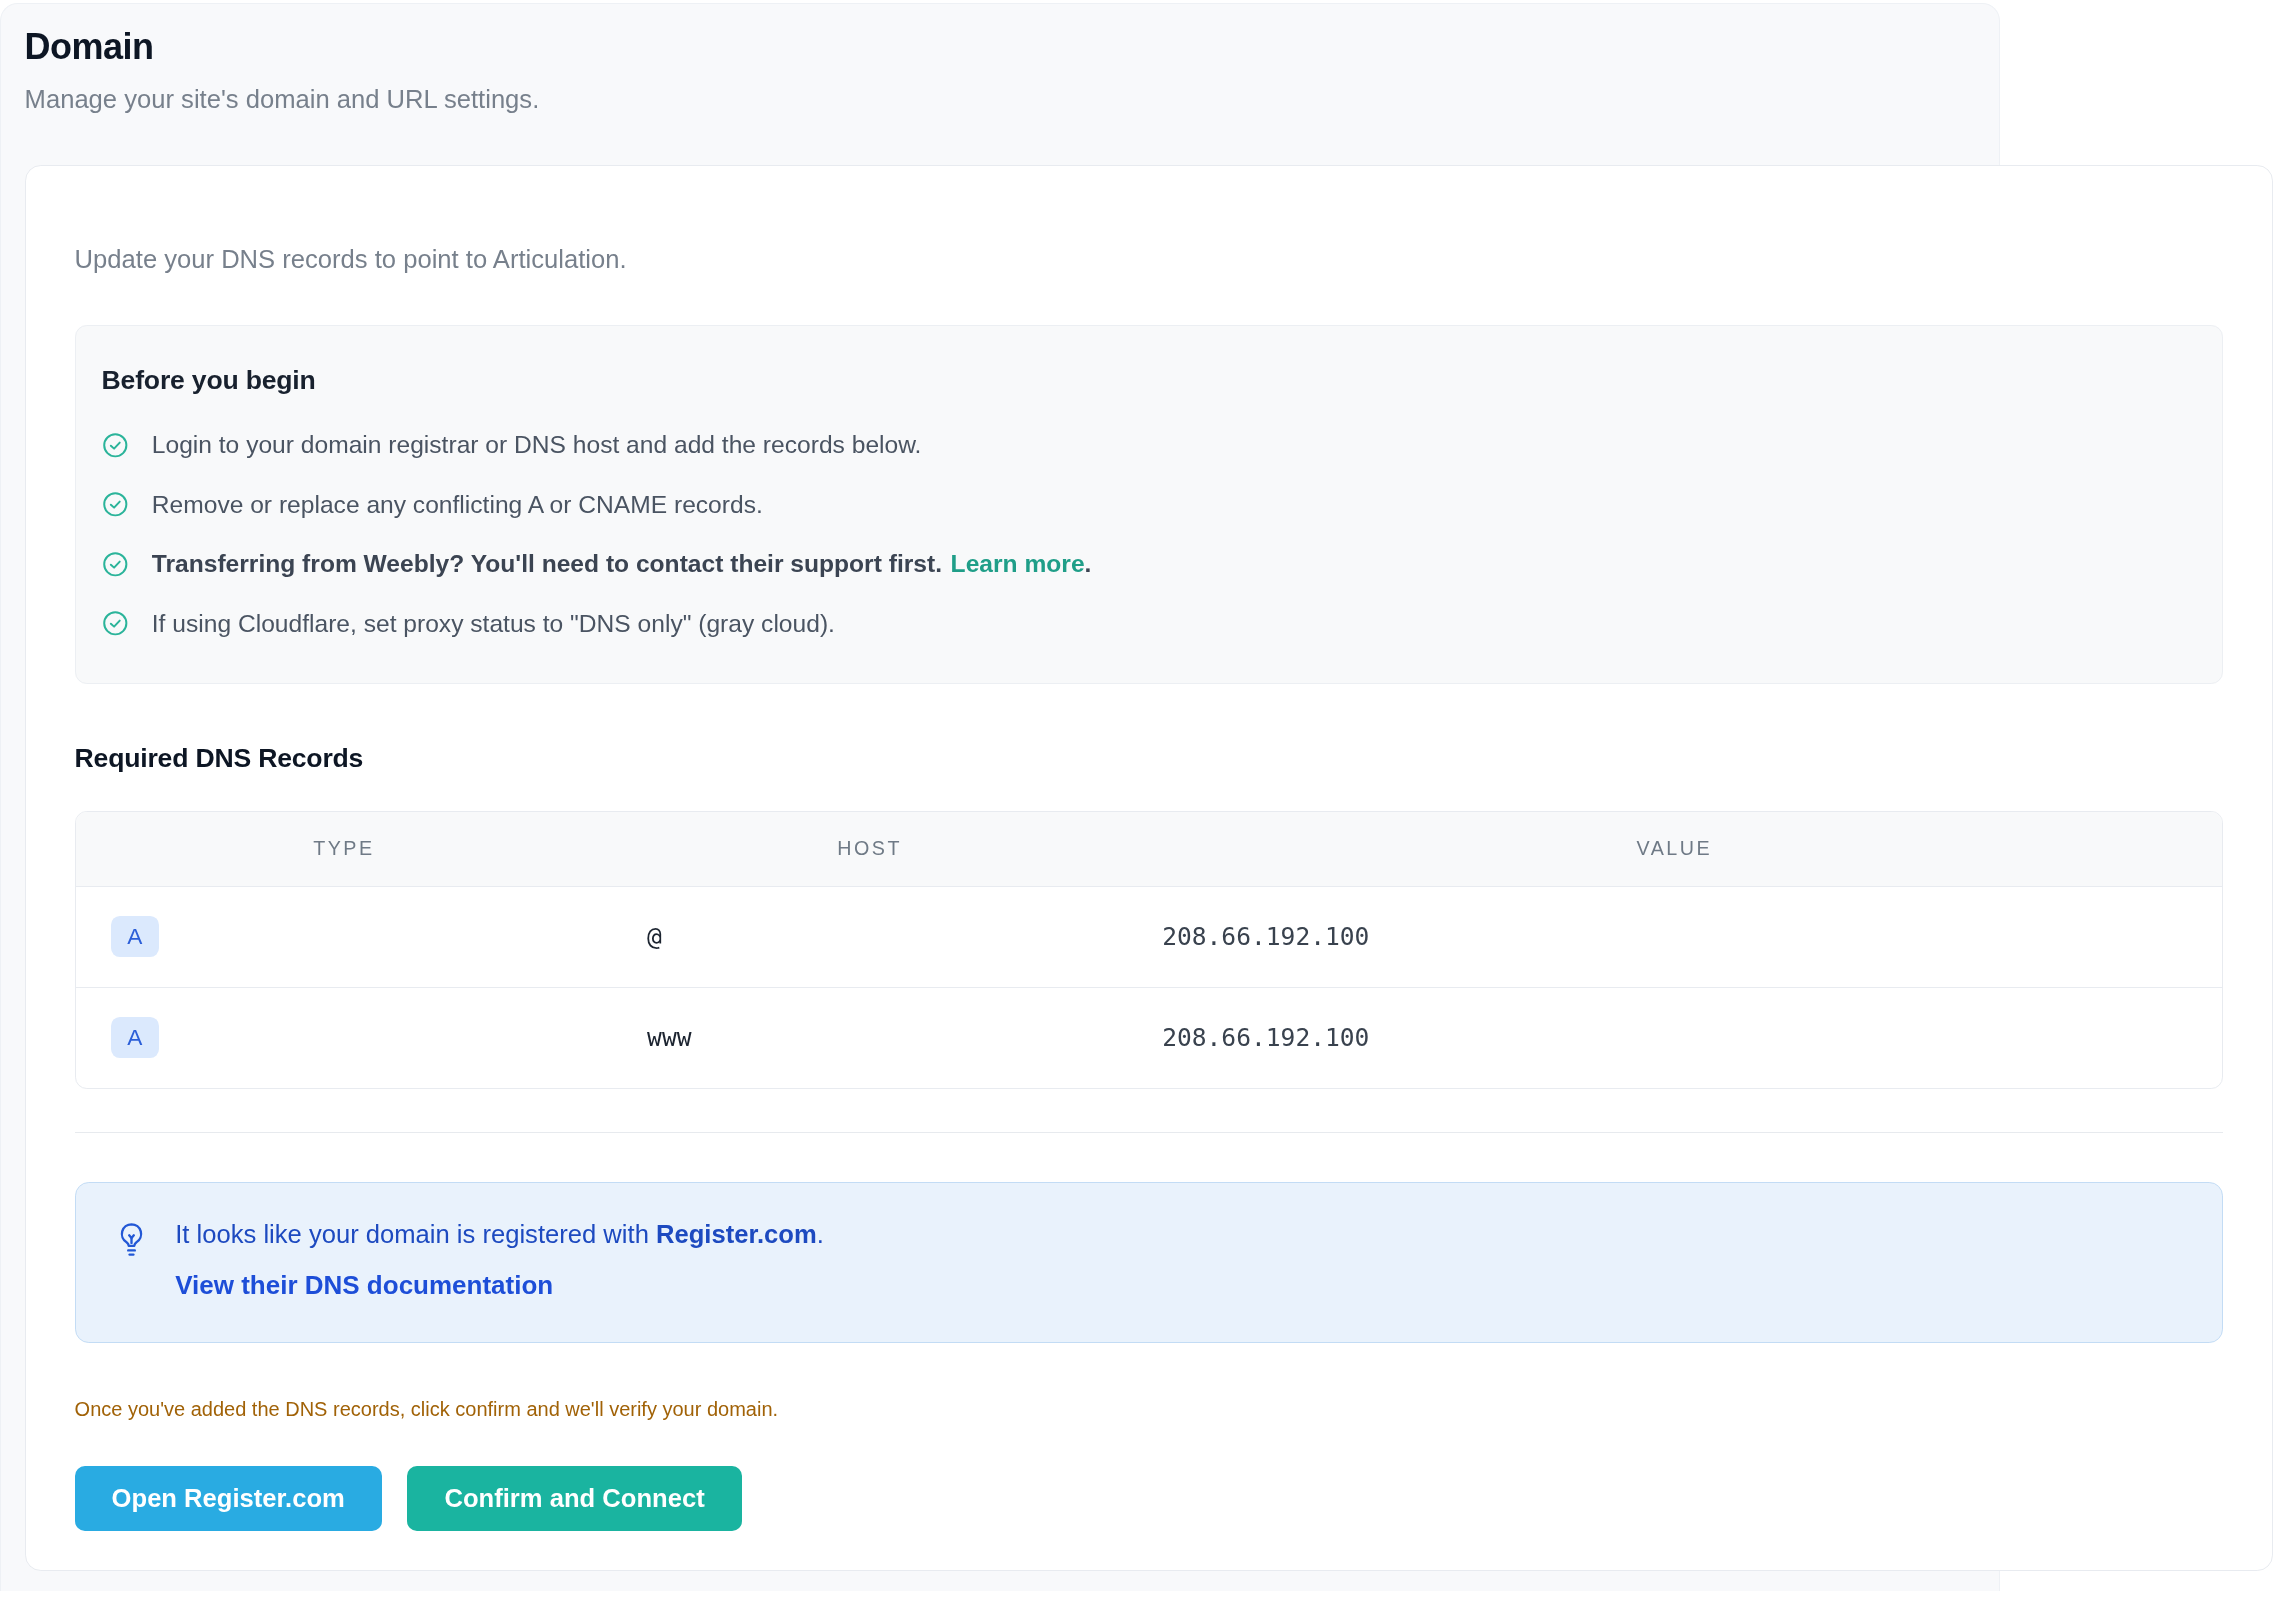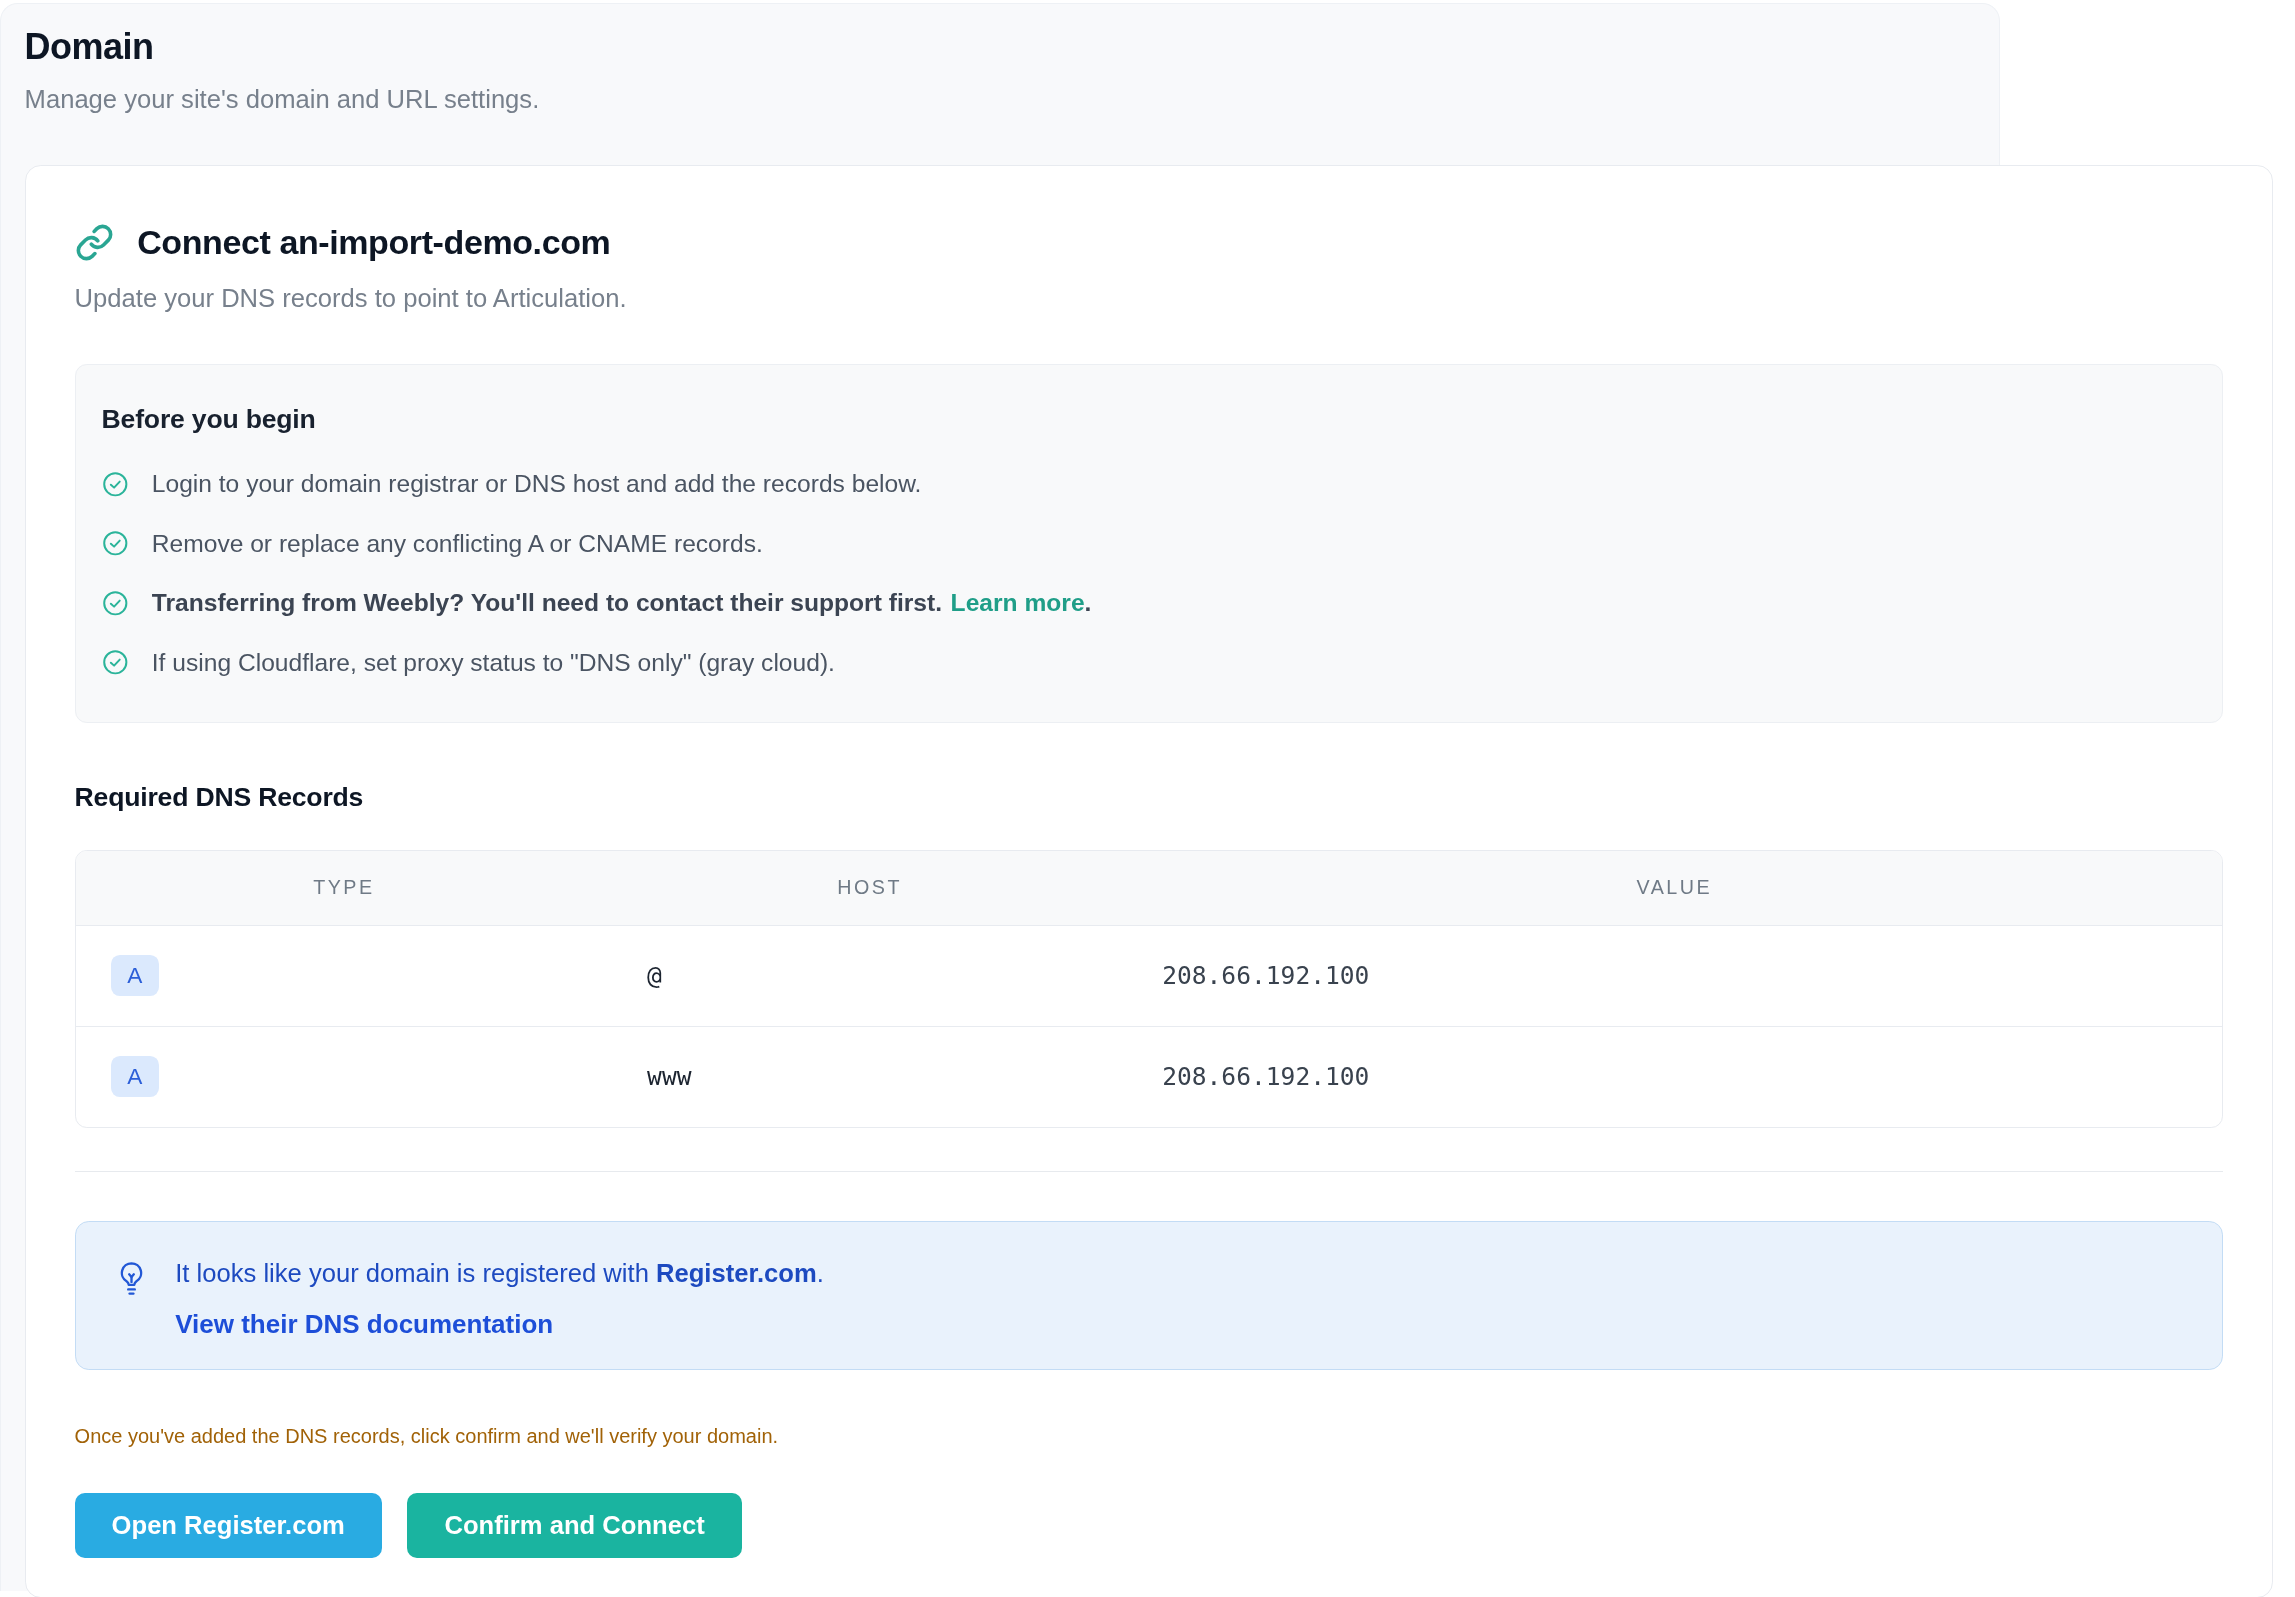--- a/index.html
+++ b/index.html
@@ -127,21 +127,21 @@
   .divider {
     border: none;
     border-top: 1px solid #e7eaee;
     margin-top: 43px;
   }
   .hint-box {
     margin-top: 49px;
     background: #e9f2fc;
     border: 1px solid #c3dcf5;
     border-radius: 13.8px;
-    padding: 37px 39px 29px 39px;
+    padding: 37px 39px 41px 39px;
     display: flex;
     gap: 27.6px;
   }
   .hint-text-col { display: flex; flex-direction: column; gap: 21.7px; }
   .hint-line { font-size: 25.6px; color: #1d4ac0; }
   .hint-line .registrar { font-weight: 700; }
   .hint-link {
     font-size: 26px;
     color: #1d4ed8;
     font-weight: 700;
@@ -174,29 +174,20 @@
 </style>
 </head>
 <body>
 
 <div class="page">
   <div class="page-title">Domain</div>
   <div class="page-subtitle">Manage your site's domain and URL settings.</div>
 
   <div class="card">
 
-    <div class="card-title-row">
-      <span class="icon">
-        <svg width="39" height="39" viewBox="0 0 24 24" fill="none" stroke="#2aa693" stroke-width="2.2" stroke-linecap="round" stroke-linejoin="round">
-          <path d="M10 13a5 5 0 0 0 7.54.54l3-3a5 5 0 0 0-7.07-7.07l-1.72 1.71"></path>
-          <path d="M14 11a5 5 0 0 0-7.54-.54l-3 3a5 5 0 0 0 7.07 7.07l1.71-1.71"></path>
-        </svg>
-      </span>
-      <span class="card-title">Connect an-import-demo.com</span>
-    </div>
     <div class="card-subtitle">Update your DNS records to point to Articulation.</div>
 
     <div class="byb-box">
       <div class="byb-heading">Before you begin</div>
       <ul class="byb-list">
         <li class="byb-item">
           <span class="icon">
             <svg width="26.6" height="26.6" viewBox="0 0 24 24" fill="none" stroke="#2bb49a" stroke-width="1.8" stroke-linecap="round" stroke-linejoin="round">
               <circle cx="12" cy="12" r="10"></circle>
               <polyline points="8 12.4 10.9 15 16 9.6"></polyline>

